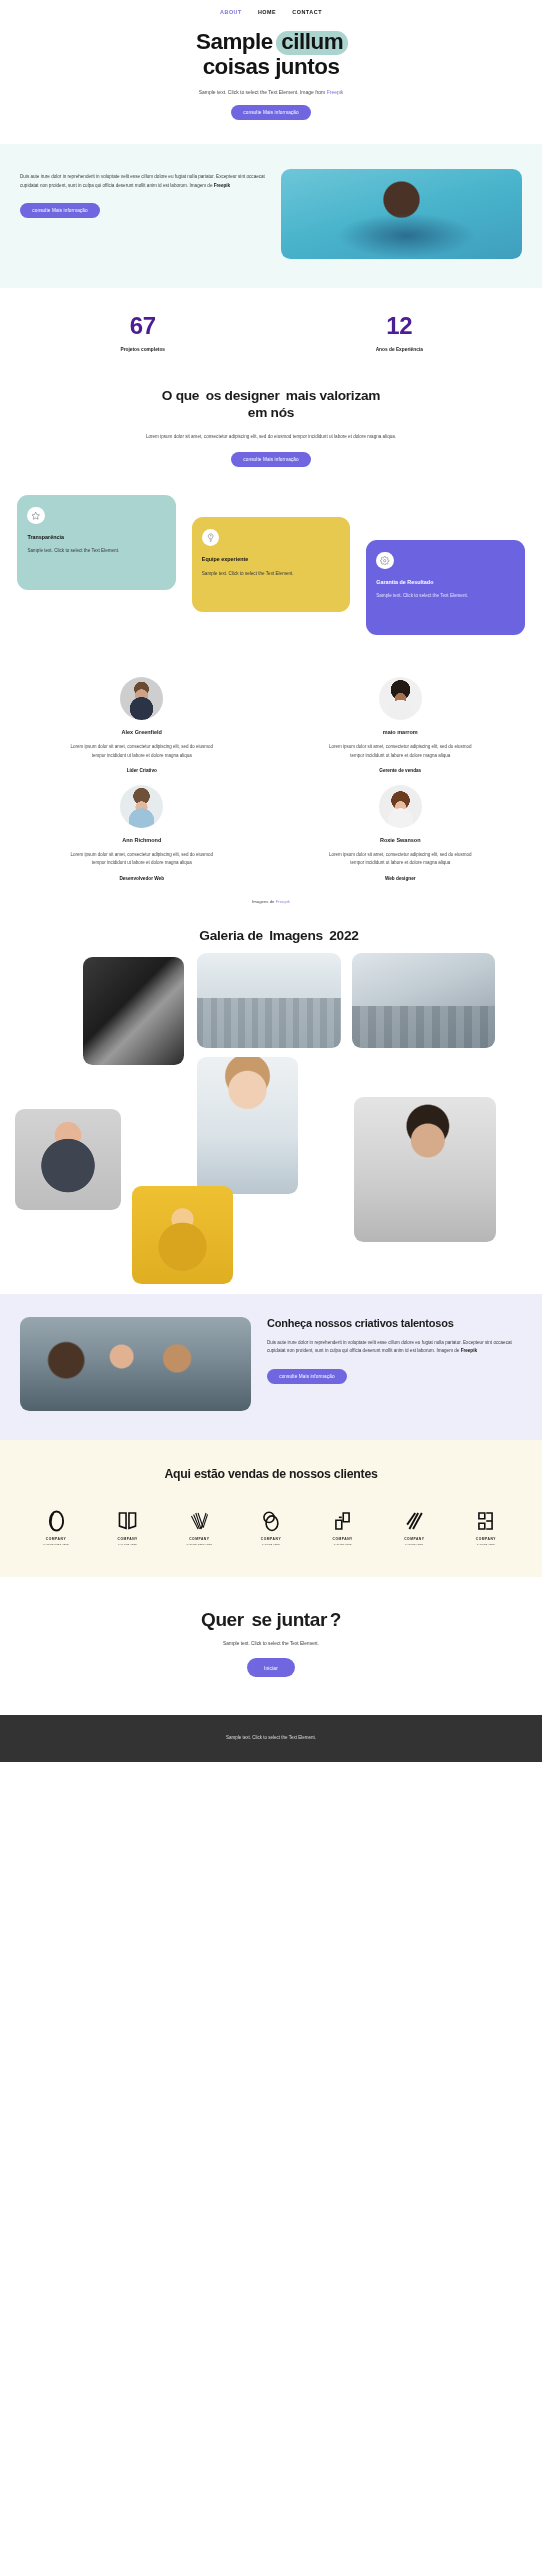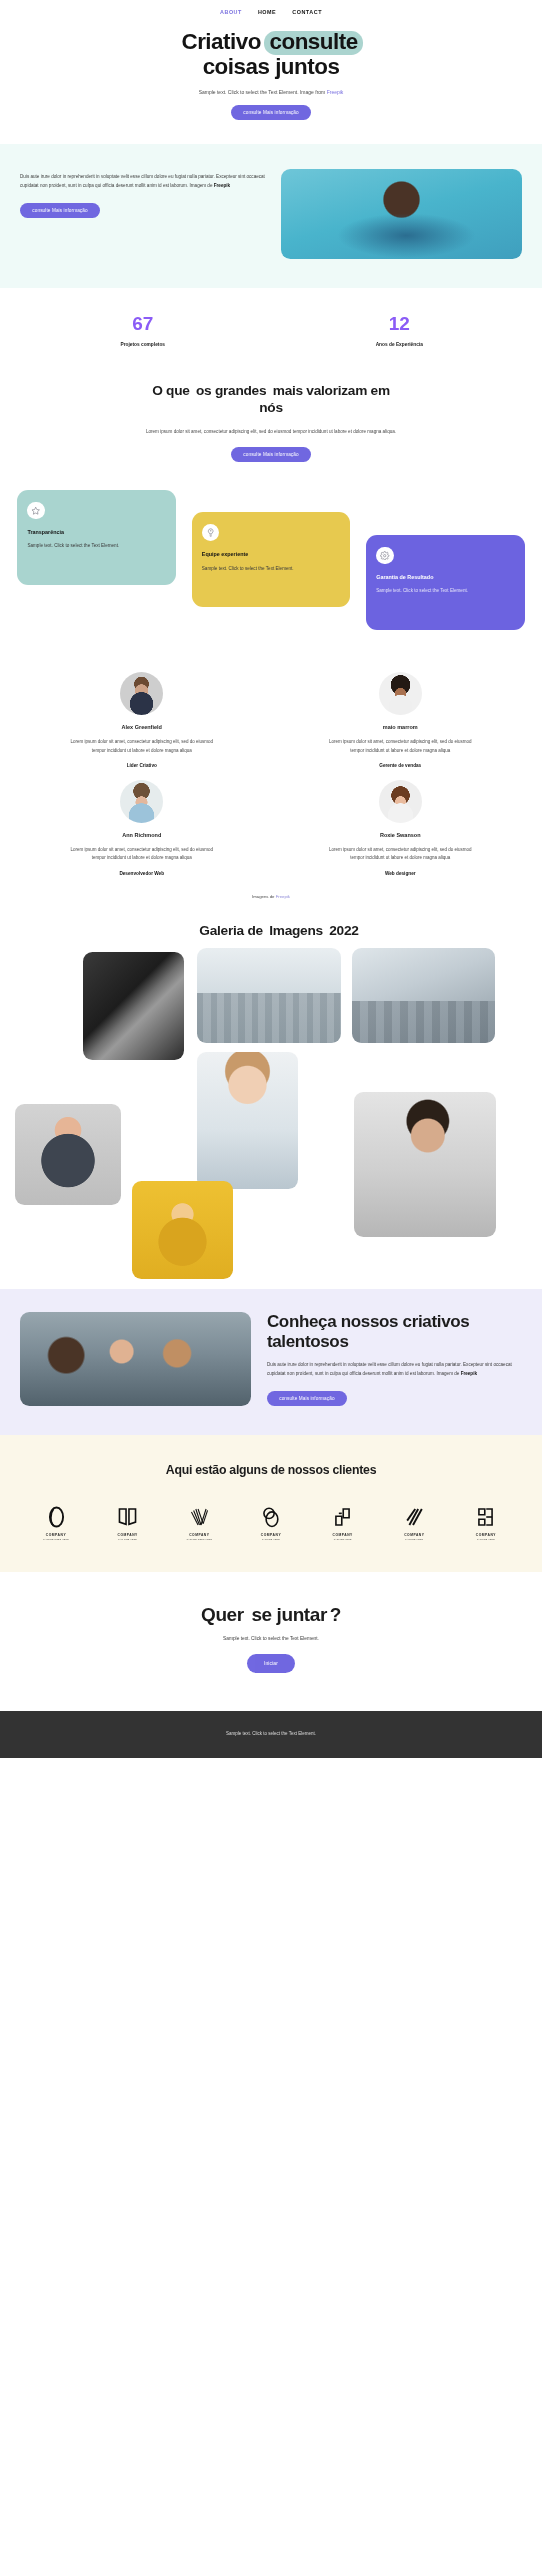--- a/index.html
+++ b/index.html
@@ -124,23 +124,23 @@
   }
 
   
   .stats{
     background:#fff;
     display:flex;
     padding:26px 14.5px 24.6px;
   }
   .stat{flex:1;text-align:center;}
   .stat .num{
-    font-size:19px;
-    font-weight:800;
-    color:#8b5cf6;
+    font-size:24px;
+    font-weight:800;
+    color:#4c1d95;
     letter-spacing:-.01em;
     line-height:1;
   }
   .stat .lbl{
     margin-top:9.4px;
     font-size:4.8px;
     font-weight:700;
     color:#1d1d1d;
   }
 
@@ -331,21 +331,21 @@
     height:94px;
     border-radius:9.4px;
     background:
       radial-gradient(circle at 20% 46%, #4a3426 0 9%, rgba(74,52,38,0) 10%),
       radial-gradient(circle at 44% 42%, #e0b292 0 8%, rgba(224,178,146,0) 9%),
       radial-gradient(circle at 68% 44%, #c08f63 0 8%, rgba(192,143,99,0) 9%),
       linear-gradient(180deg,#97a6ae 0%,#7b8b95 44%,#52626c 100%);
   }
   .creatives .col-text{flex:1 1 50%;}
   .creatives h2{
-    font-size:17px;
+    font-size:11px;
     line-height:1.2;
     font-weight:800;
     letter-spacing:-.02em;
     margin-bottom:8.7px;
   }
   .creatives p{
     font-size:4.6px;
     line-height:1.85;
     color:#3d3d3d;
     margin-bottom:11px;
@@ -416,21 +416,21 @@
 <body>
 
 <nav class="nav">
   <a href="#" class="active">ABOUT</a>
   <a href="#">HOME</a>
   <a href="#">CONTACT</a>
 </nav>
 
 <section class="hero">
   <h1>
-    <span>Criativo </span><span class="hl-teal">consulte</span><br>
+    <span>Sample </span><span class="hl-teal">cillum</span><br>
     <span>coisas juntos</span>
   </h1>
   <p class="sub">
     <span>Sample text. Click to select the Text Element. Image from </span><a href="#">Freepik</a>
   </p>
   <button class="btn" style="margin-top:10px">consulte Mais informação</button>
 </section>
 
 <section class="founded">
   <div class="col-text">
@@ -450,21 +450,21 @@
     <div class="lbl">Projetos completos</div>
   </div>
   <div class="stat">
     <div class="num">12</div>
     <div class="lbl">Anos de Experiência</div>
   </div>
 </section>
 
 <section class="values">
   <h2>
-    <span>O que </span><span class="hl-teal hl-gold">os grandes</span><span> mais valorizam em nós</span>
+    <span>O que </span><span class="hl-teal hl-gold">os designer</span><span> mais valorizam em nós</span>
   </h2>
   <p class="lead">Lorem ipsum dolor sit amet, consectetur adipiscing elit, sed do eiusmod tempor incididunt ut labore et dolore magna aliqua.</p>
   <button class="btn">consulte Mais informação</button>
 </section>
 
 <section class="cards">
   <div class="card c1">
     <div class="ico">
       <svg width="9.4" height="9.4" viewBox="0 0 24 24" fill="none" stroke="#6b6b78" stroke-width="1.4">
           <polygon points="12,3 14.9,9.1 21.5,9.9 16.7,14.5 17.9,21 12,17.9 6.1,21 7.3,14.5 2.5,9.9 9.1,9.1"></polygon>
@@ -548,21 +548,21 @@
   <div class="col-text">
     <h2>Conheça nossos criativos talentosos</h2>
     <p>
       <span>Duis aute irure dolor in reprehenderit in voluptate velit esse cillum dolore eu fugiat nulla pariatur. Excepteur sint occaecat cupidatat non proident, sunt in culpa qui officia deserunt mollit anim id est laborum. Imagem de </span><b>Freepik</b>
     </p>
     <button class="btn">consulte Mais informação</button>
   </div>
 </section>
 
 <section class="clients">
-  <h2>Aqui estão alguns de nossos clientes</h2>
+  <h2>Aqui estão vendas de nossos clientes</h2>
   <div class="logos">
     <div class="logo">
       <svg width="19" height="22" viewBox="0 0 26 30">
           <ellipse cx="13" cy="15" rx="9" ry="13" fill="none" stroke="#111" stroke-width="2.6"></ellipse>
           <path d="M9 4 C4 10 4 22 9 27" fill="none" stroke="#111" stroke-width="2.4"></path>
         </svg>
       <div class="cname">COMPANY</div>
       <div class="ctag">TAGLINE GOES HERE</div>
     </div>
     <div class="logo">

